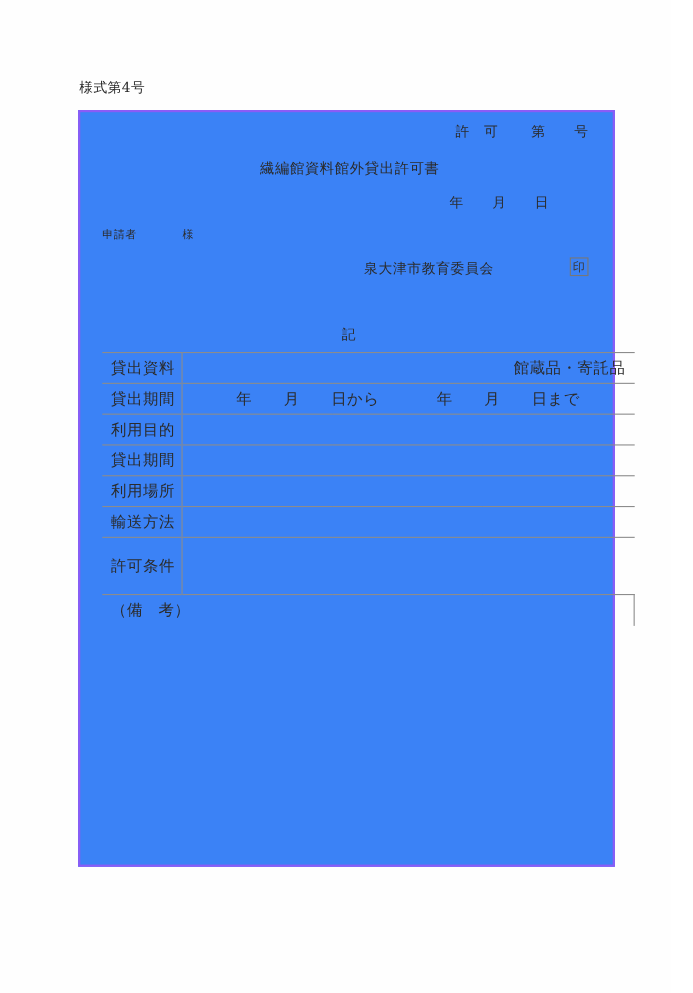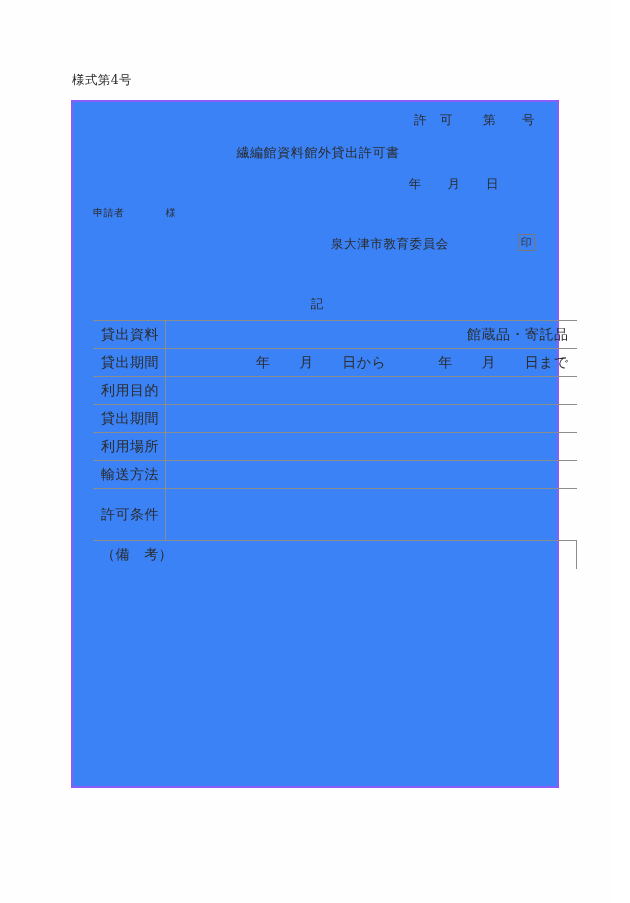--- a/index.html
+++ b/index.html
@@ -159,21 +159,21 @@
   .lbl {
     width: 72px;
     text-align: left;
     letter-spacing: 0.5px;
     white-space: nowrap;
   }
   .lbl-sp {
     letter-spacing: 4px;
     padding-right: 4px;
   }
-  .val { text-align: right; }
+  .val { text-align: center; }
   .val-right { text-align: right; letter-spacing: 0.5px; }
   .period { letter-spacing: 0.4px; padding-left: 38px; }
   .period .gap-b { display: inline-block; width: 52px; }
   .kangei {
     width: 88px;
     text-align: center;
     letter-spacing: 0.4px;
     white-space: nowrap;
     padding: 0 4px;
   }

